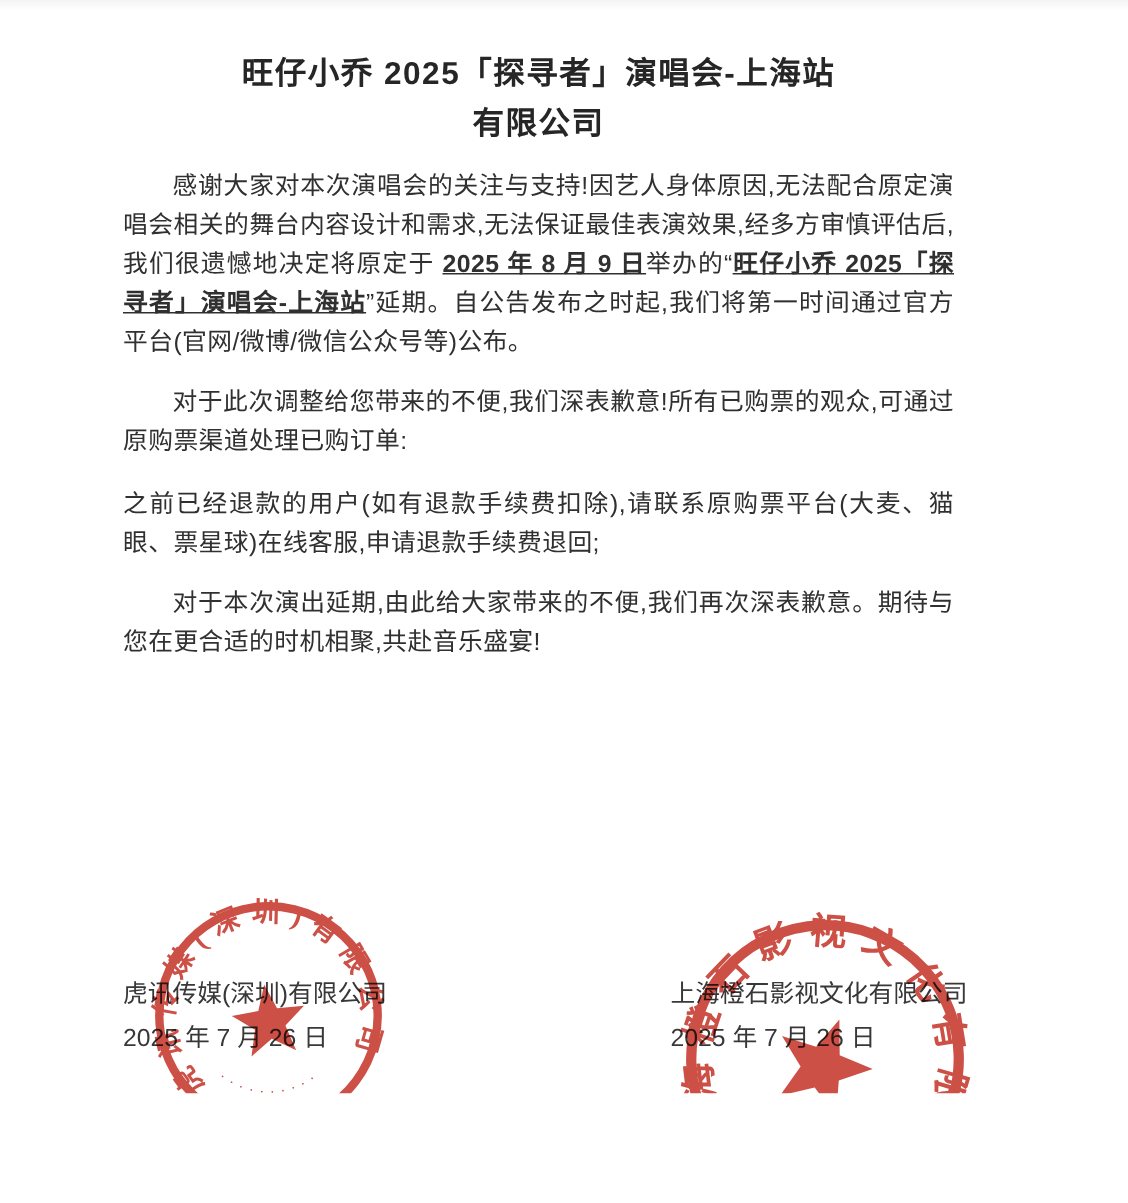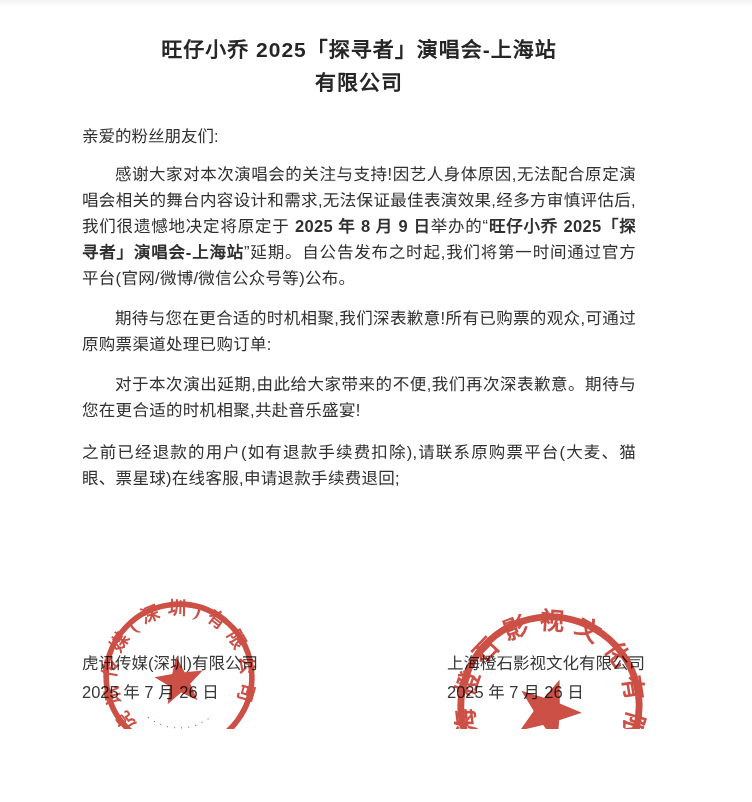--- a/index.html
+++ b/index.html
@@ -40,21 +40,21 @@
     text-align:justify;
     letter-spacing:0.3px;
     color:#303030;
   }
   .para.indent{ text-indent:2em; }
   .mt-p1{ margin-top:12px; }
   .mt-p2{ margin-top:14px; }
   .mt-p3{ margin-top:16px; }
   .mt-p4{ margin-top:16px; }
   .mt-p5{ margin-top:14px; }
-  .seg-bold{ font-weight:700; }
+  .seg-bold{ font-weight:700;text-decoration:underline; }
   .seg-underline{ text-decoration:underline; text-underline-offset:3px; text-decoration-thickness:1.5px; }
 
   .signature{
     position:absolute;
     top:650px;
     font-size:16.5px;
     line-height:26px;
     color:#383838;
   }
   .signature.left{ left:82px; }
@@ -83,30 +83,29 @@
 </head>
 <body>
 
 <div class="page">
 
   <h1 class="doc-title">
     <span>旺仔小乔 2025「探寻者」演唱会-上海站</span><br>
     <span>有限公司</span>
   </h1>
 
-  <p class="greeting">亲爱的粉丝朋友们:</p>
 
   <p class="para indent mt-p1"><span>感谢大家对本次演唱会的关注与支持!因艺人身体原因,无法配合原定演唱会相关的舞台内容设计和需求,无法保证最佳表演效果,经多方审慎评估后,我们很遗憾地决定将原定于 </span><span class="seg-bold">2025 年 8 月 9 日</span><span>举办的“</span><span class="seg-bold">旺仔小乔 2025「探寻者」演唱会-上海站</span><span>”延期。自公告发布之时起,我们将第一时间通过官方平台(官网/微博/微信公众号等)公布。</span></p>
 
-  <p class="para indent mt-p2"><span>期待与您在更合适的时机相聚,我们深表歉意!所有已购票的观众,可通过原购票渠道处理已购订单:</span></p>
+  <p class="para indent mt-p2"><span>对于此次调整给您带来的不便,我们深表歉意!所有已购票的观众,可通过原购票渠道处理已购订单:</span></p>
 
 
+  <p class="para mt-p4"><span>之前已经退款的用户(如有退款手续费扣除),请联系原购票平台(大麦、猫眼、票星球)在线客服,申请退款手续费退回;</span></p>
+
   <p class="para indent mt-p5"><span>对于本次演出延期,由此给大家带来的不便,我们再次深表歉意。期待与您在更合适的时机相聚,共赴音乐盛宴!</span></p>
-
-  <p class="para mt-p4"><span>之前已经退款的用户(如有退款手续费扣除),请联系原购票平台(大麦、猫眼、票星球)在线客服,申请退款手续费退回;</span></p>
 
   <div class="signature left">
     <div class="sig-company">虎讯传媒(深圳)有限公司</div>
     <div class="sig-date">2025 年 7 月 26 日</div>
   </div>
 
   <div class="signature right">
     <div class="sig-company">上海橙石影视文化有限公司</div>
     <div class="sig-date">2025 年 7 月 26 日</div>
   </div>

